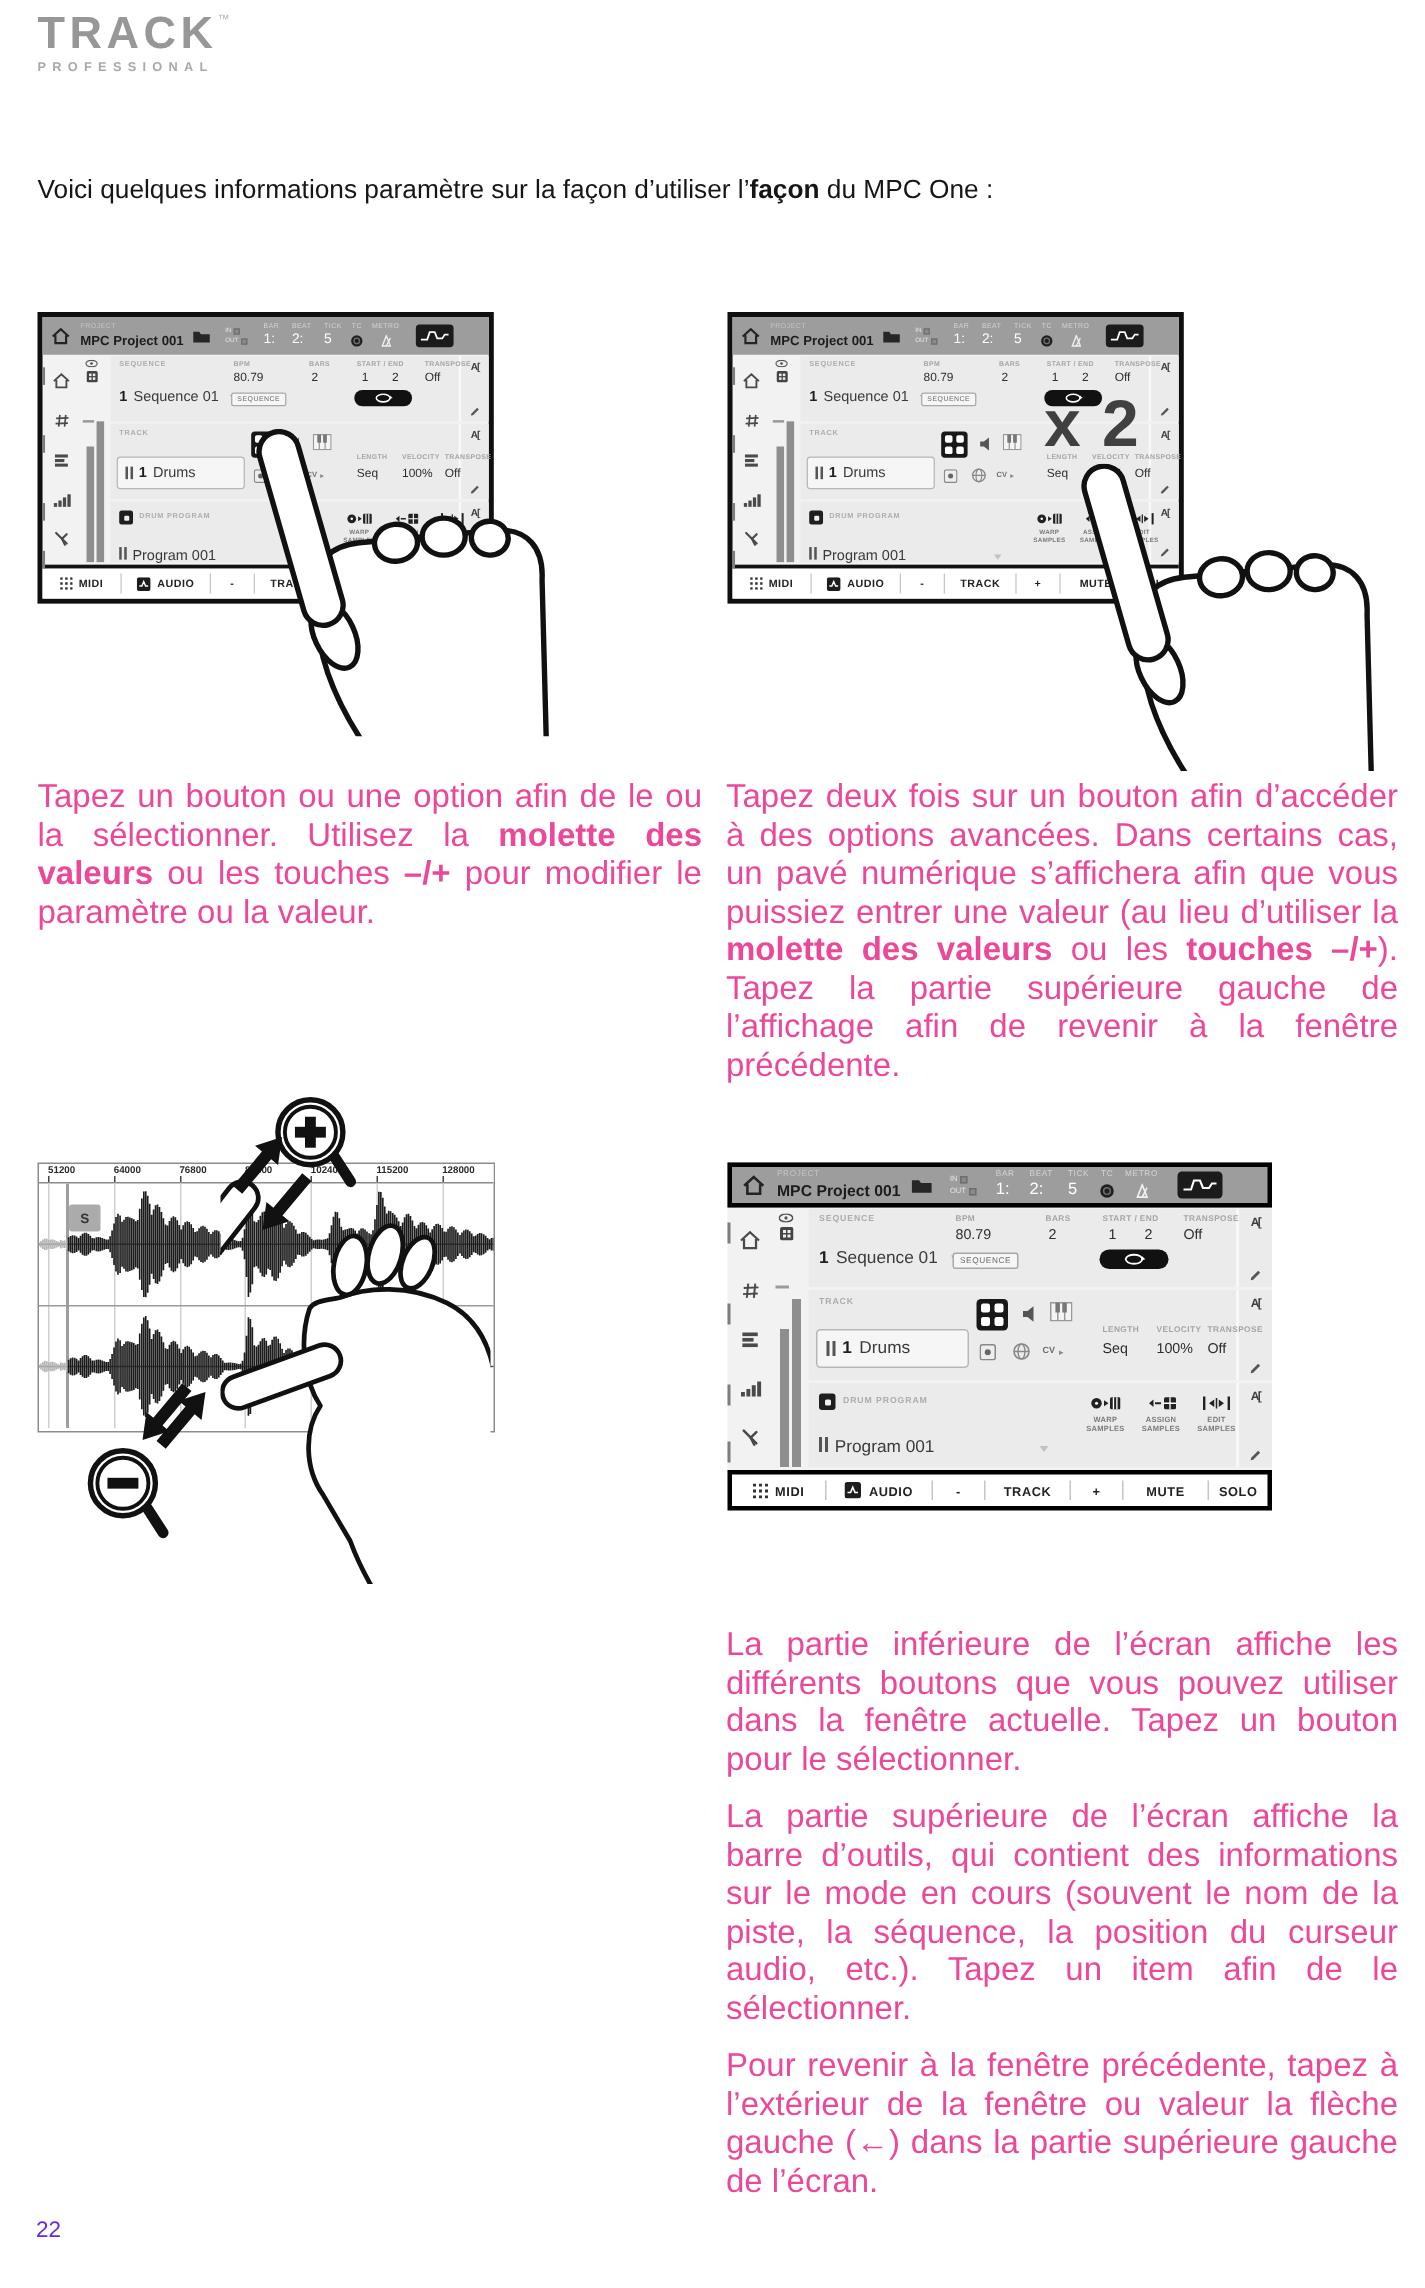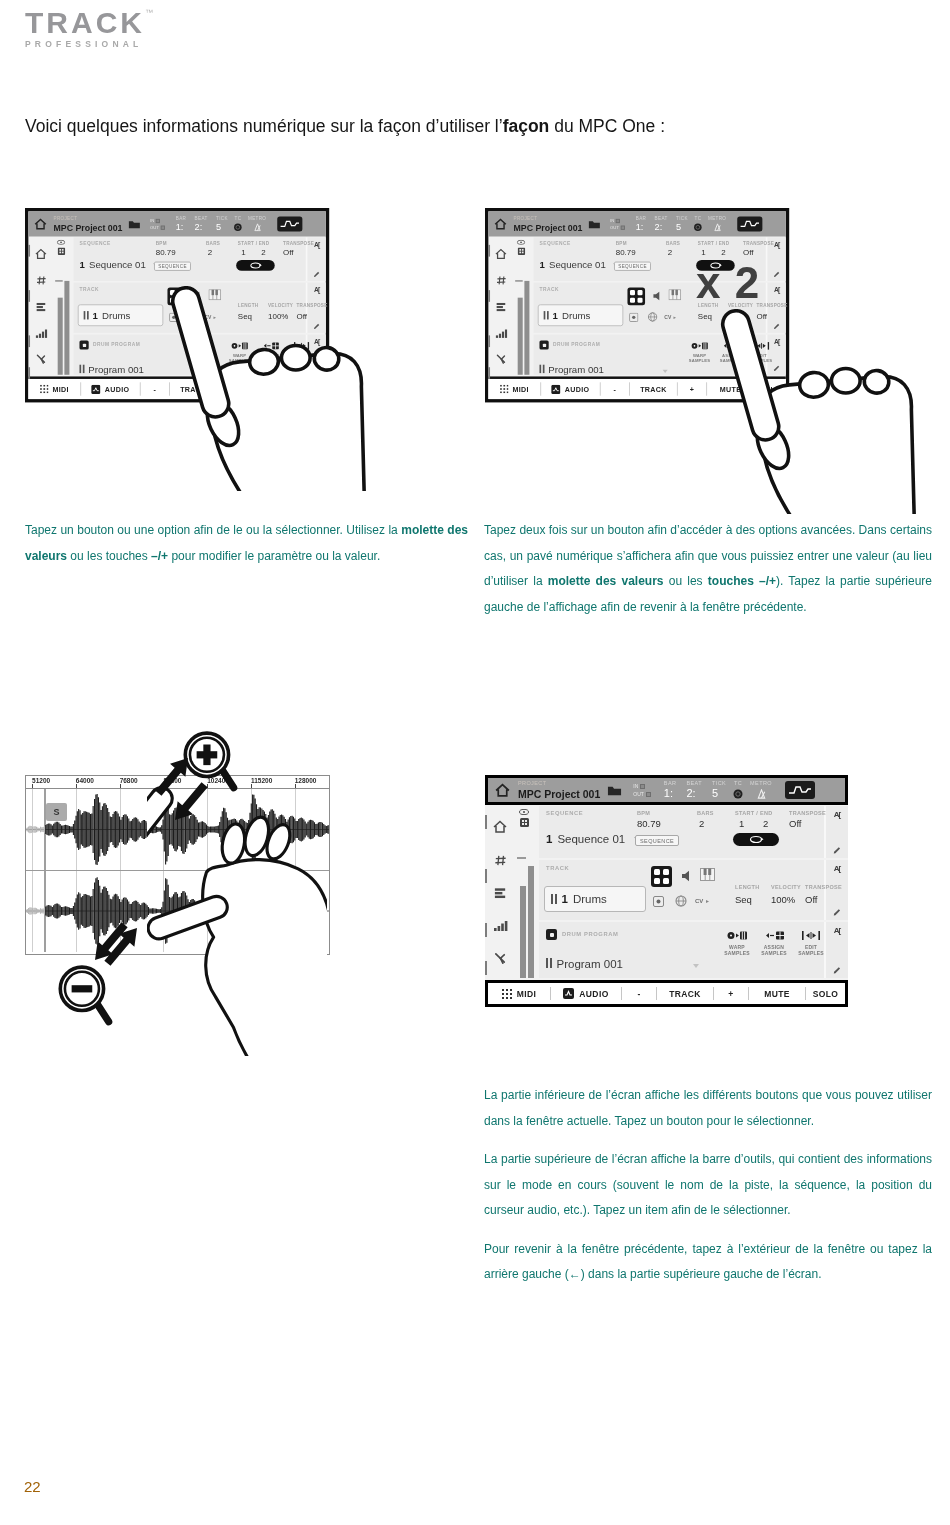--- a/index.html
+++ b/index.html
@@ -10,27 +10,27 @@
   
   .akai-logo { position:absolute; left:25px; top:8px; }
   .akai-brand { font-size:30px; font-weight:800; letter-spacing:3px; color:#97979a; line-height:30px;}
   .akai-tm { font-size:8px; vertical-align:top; color:#b5b5b5;}
   .akai-sub { font-size:8.5px; letter-spacing:4.2px; color:#a9a9a9; font-weight:bold; margin-top:1px;}
   .section-bar { position:absolute; left:20px; top:59px; width:910px; height:32px; background:#3e3e3e; }
   .section-bar span { display:block; color:#fff; font-weight:bold; font-size:21px; line-height:32px; padding-left:9px; letter-spacing:.2px;}
   .intro { position:absolute; left:25px; top:113px; width:900px; font-size:17.5px; line-height:26px; }
 
   
-  .caption { position:absolute; font-size:12px; line-height:25.5px; text-align:justify; color:#0f766e;}
+  .caption { position:absolute; font-size:22px; line-height:25.5px; text-align:justify; color:#ec4899;}
   .caption p { margin:0 0 13px 0; }
   #cap-tap      { left:25px;  top:518px; width:443px; }
   #cap-double   { left:484px; top:518px; width:448px; }
   #cap-pinch    { left:25px;  top:1083px; width:445px; }
   #cap-toolbar  { left:484px; top:1083px; width:448px; }
-  .pagenum { position:absolute; left:24px; top:1478px; font-size:15px; color:#a16207; }
+  .pagenum { position:absolute; left:24px; top:1478px; font-size:15px; color:#6d28d9; }
 
   
   .figure { position:absolute; }
   #fig1 { left:25px;  top:205px; width:445px; height:305px; }
   #fig2 { left:460px; top:205px; width:472px; height:312px; }
   #fig3 { left:25px;  top:728px; width:445px; height:345px; }
   #fig4 { left:485px; top:775px; width:365px; height:236px; }
   .screen-slot { position:absolute; width:363px; height:232px; }
   .screen-slot.small { transform:scale(0.838); transform-origin:0 0; }
   .hand-svg { position:absolute; pointer-events:none; }
@@ -157,21 +157,21 @@
 </svg>
 
 <div class="page">
 
   <div class="akai-logo">
     <div><span class="akai-brand">TRACK</span><span class="akai-tm">™</span></div>
     <div class="akai-sub">PROFESSIONAL</div>
   </div>
 
 
-  <div class="intro"><span>Voici quelques informations numérique sur la façon d’utiliser l’</span><b>façon</b><span> du MPC One :</span></div>
+  <div class="intro"><span>Voici quelques informations paramètre sur la façon d’utiliser l’</span><b>façon</b><span> du MPC One :</span></div>
 
   <div class="figure" id="fig1">
     <div class="screen-slot small framed" style="left:0;top:3px">
   <div class="mpc-screen framed">
     <div class="mpc-topbar">
       <svg width="17" height="15" viewBox="0 0 16 14">
               <path d="M2,7 L8,1.5 L14,7 M4,6 V12 H12 V6" stroke="#232323" stroke-width="1.6" fill="none"></path>
             </svg>
       <div class="tp-col">
         <span class="tp-lab dark">PROJECT</span>
@@ -1181,17 +1181,17 @@
               <span>SOLO</span>
             </div>
     </div>
   </div>
 </div>
   </div>
 
   <div class="caption" id="cap-toolbar">
     <p><span>La partie inférieure de l’écran affiche les différents boutons que vous pouvez utiliser dans la fenêtre actuelle. Tapez un bouton pour le sélectionner.</span></p>
     <p><span>La partie supérieure de l’écran affiche la barre d’outils, qui contient des informations sur le mode en cours (souvent le nom de la piste, la séquence, la position du curseur audio, etc.). Tapez un item afin de le sélectionner.</span></p>
-    <p><span>Pour revenir à la fenêtre précédente, tapez à l’extérieur de la fenêtre ou tapez la arrière gauche (</span><b>←</b><span>) dans la partie supérieure gauche de l’écran.</span></p>
+    <p><span>Pour revenir à la fenêtre précédente, tapez à l’extérieur de la fenêtre ou valeur la flèche gauche (</span><b>←</b><span>) dans la partie supérieure gauche de l’écran.</span></p>
   </div>
 
   <div class="pagenum">22</div>
 </div>
 
 </body></html>

